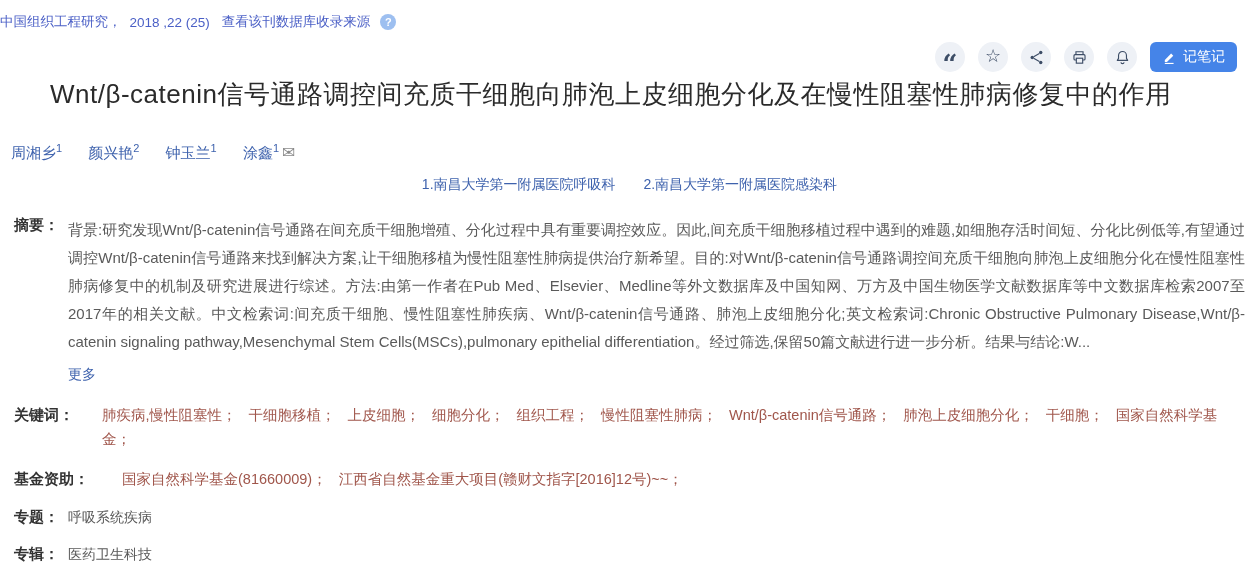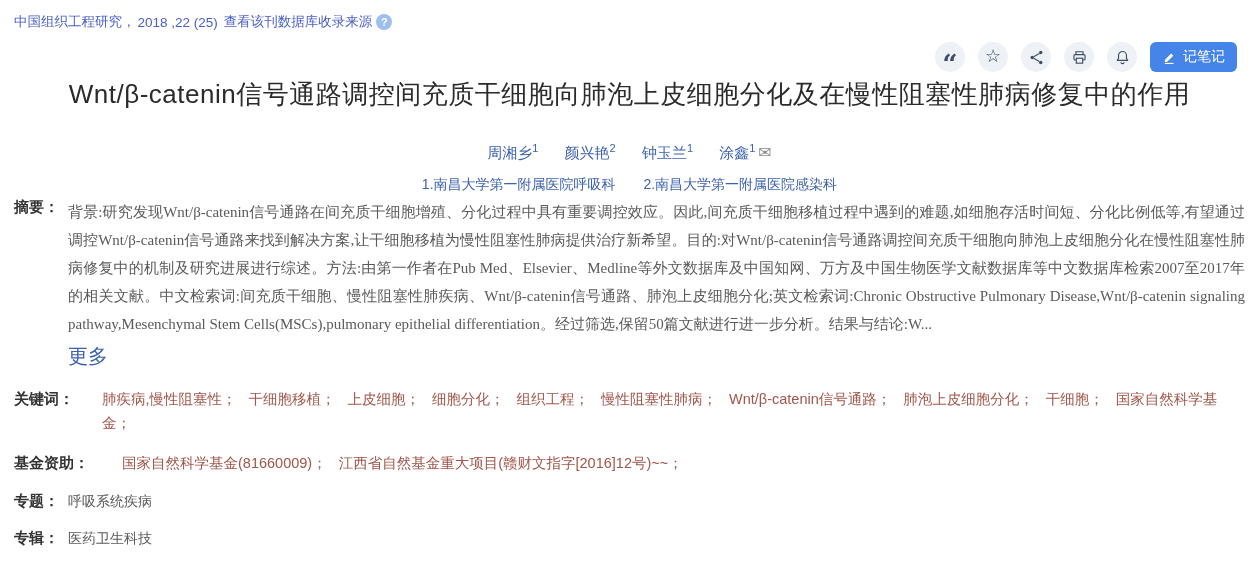--- a/index.html
+++ b/index.html
@@ -2,56 +2,56 @@
 <html><head>
 <meta charset="utf-8">
 <style>
   * { margin:0; padding:0; box-sizing:border-box; }
   html,body { background:#fff; }
   body { width:1259px; height:579px; overflow:hidden;
          font-family:"Liberation Sans","DejaVu Sans",sans-serif; }
   .page { position:relative; width:1259px; height:579px; background:#fff; }
 
   
-  .top-line { padding:13px 0 0 14px; font-size:13.5px; color:#4a5fc6;
-              display:flex; align-items:center; }
+  .top-line { padding:13px 0 0 0; font-size:13.5px; color:#4a5fc6;
+              display:flex; align-items:center; gap:6px; }
   .top-line a { color:#4a5fc6; text-decoration:none; cursor:pointer; }
   .journal-issue { margin:0 6px 0 2px; }
   .help-badge { display:inline-flex; width:16px; height:16px; border-radius:50%;
                 background:#9dbff0; color:#fff; font-size:11px; font-weight:bold;
                 align-items:center; justify-content:center; margin-left:4px; cursor:pointer; }
 
   
   .toolbar { position:absolute; top:42px; right:22px; display:flex; align-items:center; gap:13px; }
   .icon-btn { width:30px; height:30px; border-radius:50%; border:none; background:#eef1f6;
               color:#3d4d66; display:flex; align-items:center; justify-content:center; cursor:pointer; }
   .icon-btn svg { display:block; }
   .quote-glyph { font-family:"DejaVu Serif",serif; font-size:26px; font-weight:bold;
                  transform:translateY(7px); }
   .star-glyph { font-size:18px; transform:translateY(-1px); }
   .note-btn { height:30px; padding:0 12px; border:none; border-radius:6px; background:#4584e8;
               color:#fff; font-size:14px; display:flex; align-items:center; gap:6px; cursor:pointer;
               font-family:inherit; }
 
   
-  .title { margin:46px 50px 0; text-align:center; font-size:26px; font-weight:500;
+  .title { margin:46px 50px 0; text-align:left; font-size:26px; font-weight:500;
            color:#2b2b2b; letter-spacing:.5px; }
-  .authors { margin-top:30px; text-align:center; font-size:15px; color:#3e62ad; }
+  .authors { margin-top:30px; text-align:left; font-size:15px; color:#3e62ad; }
   .author { margin:0 11px; cursor:pointer; }
   .author sup { font-size:11px; }
   .email-glyph { color:#8a8a8a; font-size:16px; margin-left:3px; }
   .affils { margin-top:13px; text-align:center; font-size:14px; color:#3e62ad; }
   .affil { margin:8px 12px; cursor:pointer; }
 
   
   .row { display:flex; align-items:baseline; padding:0 14px; }
   .label { font-weight:bold; color:#333; font-size:15px; flex-shrink:0; margin-right:9px; }
-  .abstract-row { margin-top:4px; align-items:flex-start;font-family:Liberation Serif, serif; }
+  .abstract-row { margin-top:22px; align-items:flex-start; }
   .abstract-body { font-size:15px; line-height:28px; color:#5a5a5a; text-align:justify; width:1185px; }
-  .more-link { display:inline-block; margin-top:4px; color:#3e62ad; font-size:20px;
+  .more-link { display:inline-block; margin-top:4px; color:#3e62ad; font-size:14px;
                cursor:pointer; text-decoration:none; }
 
   .kw-row { margin-top:15px; line-height:24px;gap:19px; }
   .kw, .fund { color:#a0564b; font-size:14.5px; margin-right:12px; cursor:pointer; }
   .kw::after, .fund::after { content:"；"; }
   .fund-row { margin-top:16px; line-height:24px;gap:24px; }
 
   .meta-row { margin-top:15px; line-height:22px; }
   .meta-row .value { color:#595959; font-size:14px; }
 </style>

